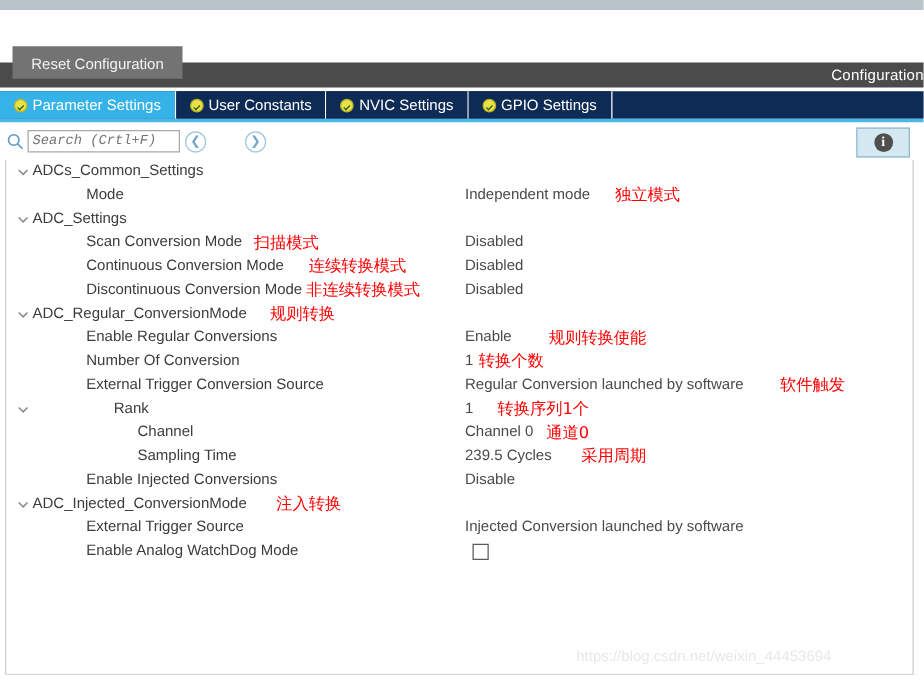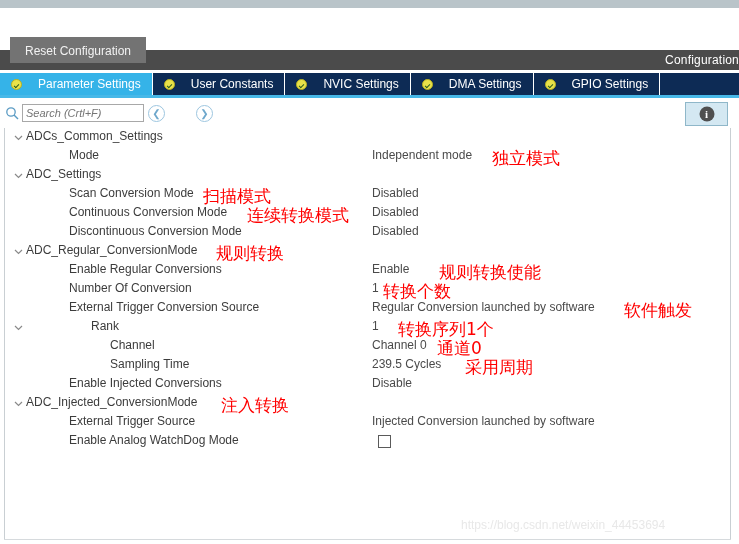--- a/index.html
+++ b/index.html
@@ -41,21 +41,21 @@
   }
   
   #tabstrip{
     position:absolute;left:0;top:73px;width:739px;height:22px;
     background:#0d2b55;
     display:flex;
     align-items:stretch;
   }
   .tab{
     display:flex;align-items:center;
-    gap:16px;
+    gap:4px;
     padding:0 11px;
     background:#0d2b55;
     color:#ffffff;
     font-size:12px;
     white-space:nowrap;
     border-right:1px solid #ffffff;
     cursor:pointer;
     height:22px;
     box-sizing:border-box;
   }
@@ -90,21 +90,21 @@
     background:#ffffff;
   }
   #search-icon{
     position:absolute;left:5px;top:106px;width:14px;height:14px;
   }
   #search-input{
     position:absolute;left:22px;top:104px;
     width:122px;height:18px;
     border:1px solid #a8a8a8;
     background:#ffffff;
-    font-family:Liberation Sans, sans-serif;
+    font-family:Liberation Mono, monospace;
     font-size:11px;
     font-style:italic;
     color:#8c8c8c;
     padding:0 3px;
     box-sizing:border-box;
     outline:none;
   }
   .navbtn{
     position:absolute;top:105px;
     width:17px;height:17px;
@@ -172,21 +172,21 @@
     color:#3c3c3c;
     white-space:nowrap;
   }
   .lbl-l0{left:21px;}
   .lbl-l1{left:64px;}
   .lbl-l1b{left:86px;}
   .lbl-l2{left:105px;}
   .cn{
     position:absolute;
     top:0px;
-    font-size:17px;
+    font-size:13px;
     color:#ff0000;
     white-space:nowrap;
     font-family:"DejaVu Sans","Liberation Sans",sans-serif;
   }
   .val{
     position:absolute;
     left:367px;top:1px;
     font-size:12px;
     color:#4a4a4a;
     white-space:nowrap;
@@ -225,24 +225,20 @@
       <span class="tab-check"></span>
       <span>Parameter Settings</span>
     </div>
     <div class="tab">
       <span class="tab-check"></span>
       <span>User Constants</span>
     </div>
     <div class="tab">
       <span class="tab-check"></span>
       <span>NVIC Settings</span>
-    </div>
-    <div class="tab">
-      <span class="tab-check"></span>
-      <span>DMA Settings</span>
     </div>
     <div class="tab">
       <span class="tab-check"></span>
       <span>GPIO Settings</span>
     </div>
   </div>
 <div id="tab-underline"></div>
 
 <div id="searchrow"></div>
 
@@ -289,20 +285,21 @@
       <span class="cn" style="left: 198px;">扫描模式</span>
       <span class="val">Disabled</span>
     </div>
     <div class="row">
       <span class="label lbl-l1">Continuous Conversion Mode</span>
       <span class="cn" style="left: 242px;">连续转换模式</span>
       <span class="val">Disabled</span>
     </div>
     <div class="row">
       <span class="label lbl-l1">Discontinuous Conversion Mode</span>
+      <span class="cn" style="left: 240px;">非连续转换模式</span>
       <span class="val">Disabled</span>
     </div>
     <div class="row">
       <span class="chev">
         <svg width="11" height="11" viewBox="0 0 11 11">
           <polyline points="2,4 5.5,7.5 9,4" fill="none" stroke="#8a8a8a" stroke-width="1.2"></polyline>
         </svg>
       </span>
       <span class="label lbl-l0">ADC_Regular_ConversionMode</span>
       <span class="cn" style="left: 211px;">规则转换</span>

